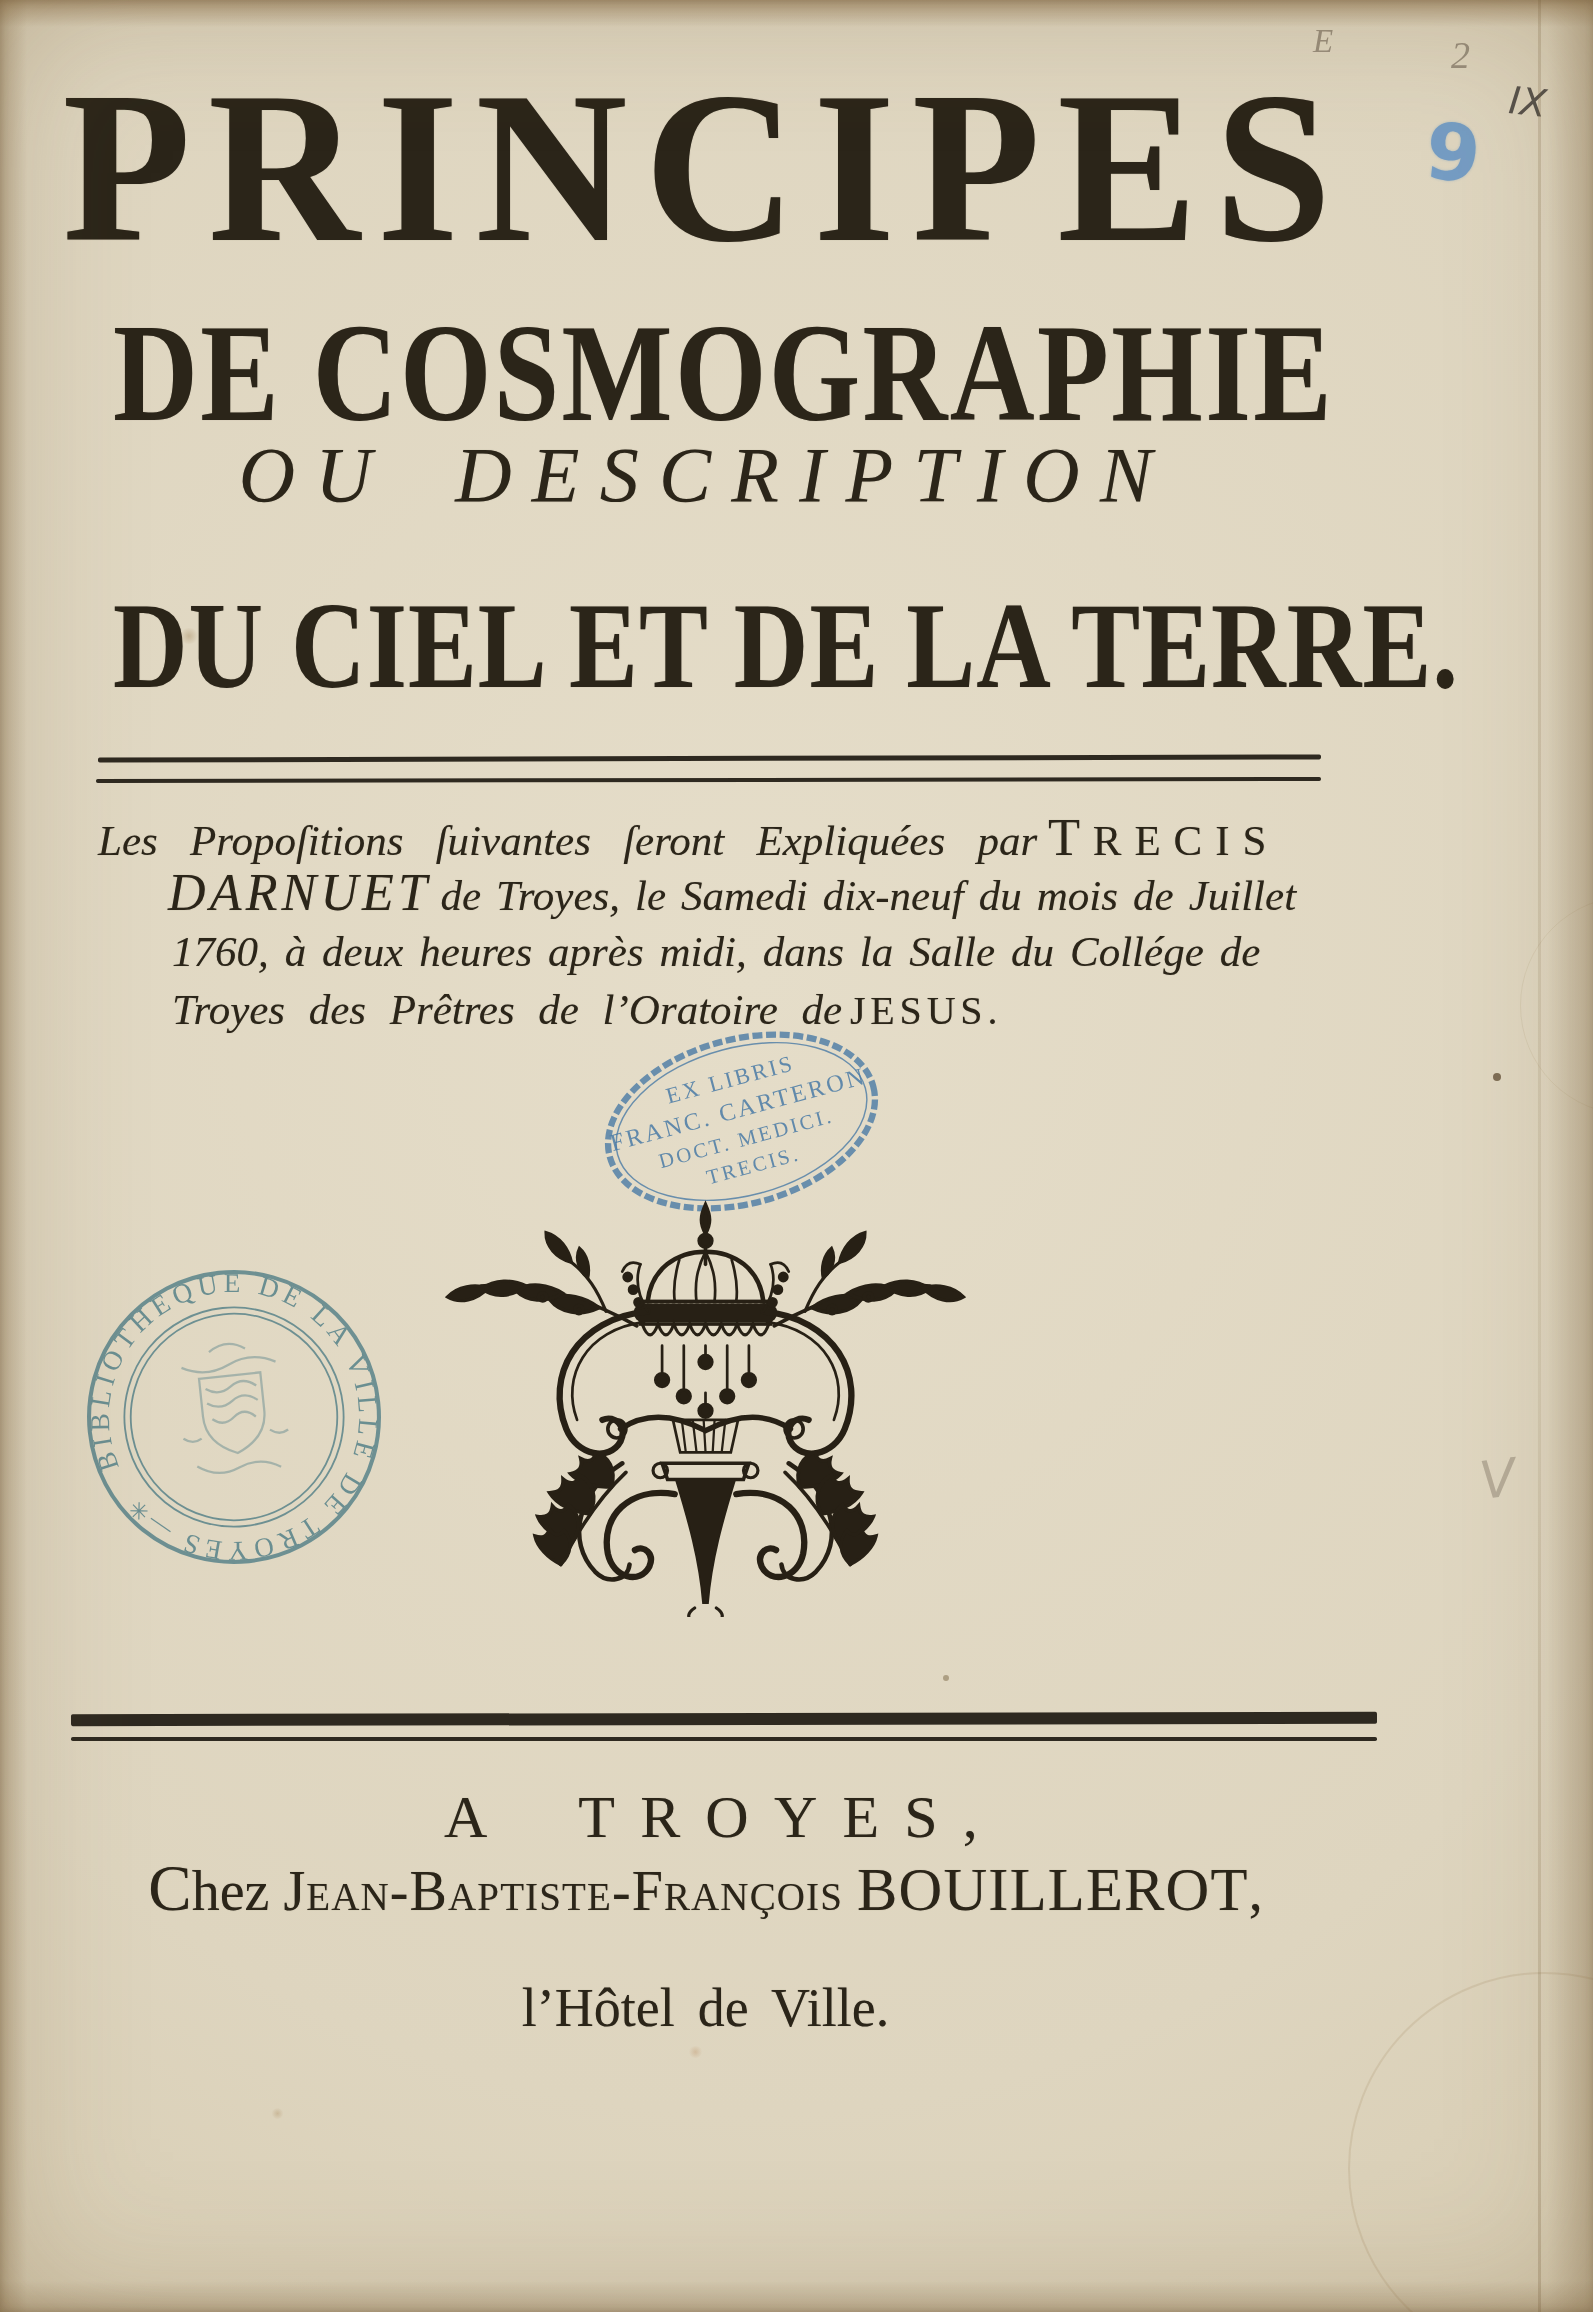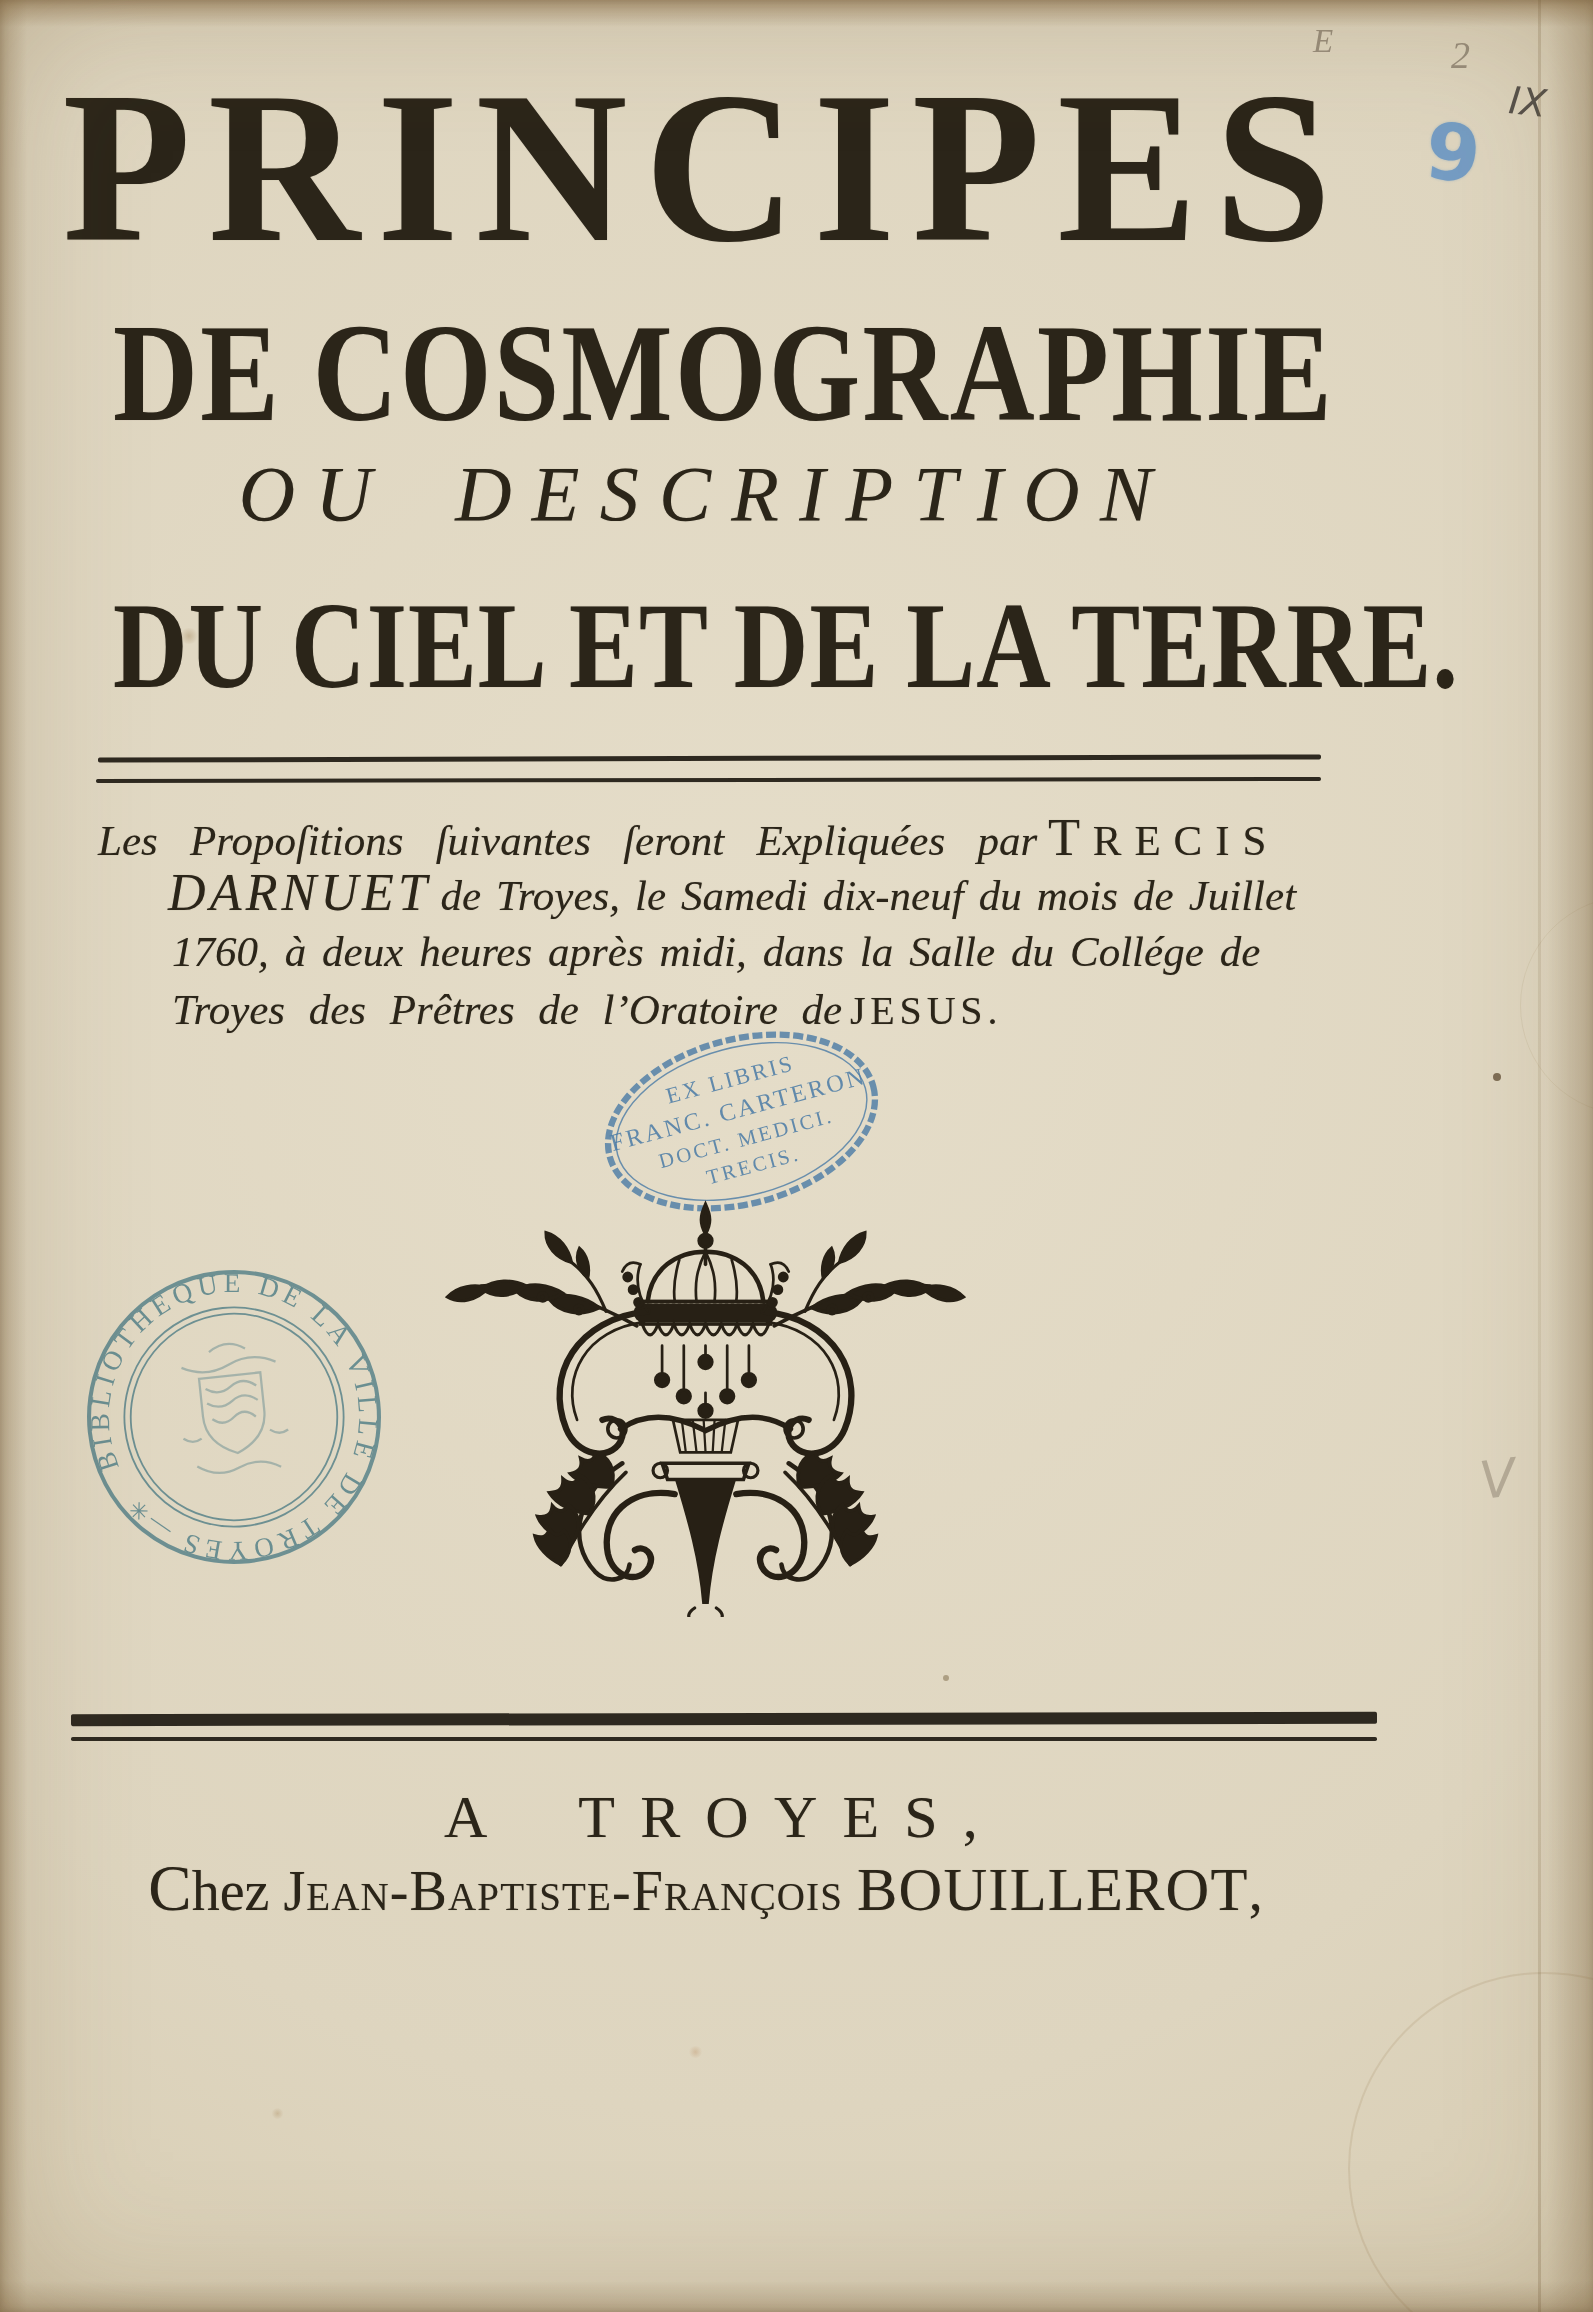--- a/index.html
+++ b/index.html
@@ -18,21 +18,21 @@
   }
   #scan::after{ 
     content:"";position:absolute;inset:0;pointer-events:none;
     box-shadow: inset 0 0 145px rgba(110,85,45,.28), inset 0 0 9px rgba(90,70,40,.30);
   }
   .abs{position:absolute;}
   .cline{position:absolute;left:0;width:1411px;text-align:center;white-space:nowrap;line-height:1;}
   .ink{color:#2b2519;text-shadow:0 0 0.9px rgba(43,37,25,.35);}
   .t1{top:59px;font-size:217px;font-weight:bold;letter-spacing:.08em;transform:scaleX(.97);}
   .t2{top:303px;font-size:140px;font-weight:bold;letter-spacing:.02em;transform:scaleX(.84);}
-  .t3{top:455px;font-size:78px;font-style:italic;letter-spacing:.26em;word-spacing:.3em;}
+  .t3{top:436px;font-size:78px;font-style:italic;letter-spacing:.26em;word-spacing:.3em;}
   .t4{top:584px;font-size:123px;font-weight:bold;letter-spacing:.01em;transform:scaleX(.84);}
   .rule{position:absolute;background:#2e2920;border-radius:1.8px;}
   .ann{position:absolute;white-space:nowrap;font-style:italic;font-size:43px;line-height:1;}
   .ann .name-caps{font-style:normal;letter-spacing:.3em;display:inline-block;margin-left:.25em;}
   .ann .name-caps::first-letter{font-size:1.22em;}
   .ann .name-ital{font-size:52px;letter-spacing:.08em;display:inline-block;margin-right:.18em;}
   .ann .name-jesus{font-style:normal;letter-spacing:.12em;font-size:40px;display:inline-block;margin-left:.2em;}
   .l1{left:98px;top:811px;word-spacing:.5em;}
   .l2{left:168px;top:867px;word-spacing:.1em;}
   .l3{left:172px;top:930px;word-spacing:.12em;}
@@ -203,20 +203,21 @@
 
   <div class="rule" style="left:71px;top:1713px;width:1306px;height:11.8px;transform:rotate(-.1deg);"></div>
   <div class="rule" style="left:71px;top:1737px;width:1306px;height:3.6px;"></div>
 
   <div class="cline ink imp1">A TROYES,</div>
   <div class="cline ink imp2">
     <span class="chez">Chez</span>
     <span class="scname">Jean-Baptiste-François</span>
     <span class="bigcaps">BOUILLEROT</span><span>,</span>
   </div>
+  <div class="cline ink imp4">l’Hôtel de Ville.</div>
 
   <div class="speck" style="left:179px;top:628px;width:20px;height:16.3px;background:radial-gradient(circle,rgba(150,118,70,.35),rgba(150,118,70,0) 70%);"></div>
   <div class="speck" style="left:1493px;top:1073px;width:8.1px;height:8.1px;background:#5d4a30;opacity:.75;"></div>
   <div class="speck" style="left:943px;top:1675px;width:6.3px;height:6.3px;background:#7a6544;opacity:.5;"></div>
   <div class="speck" style="left:271px;top:2108px;width:12.7px;height:11px;background:radial-gradient(circle,rgba(160,125,75,.3),rgba(160,125,75,0) 70%);"></div>
   <div class="speck" style="left:688px;top:2046px;width:14.5px;height:11.8px;background:radial-gradient(circle,rgba(186,140,95,.35),rgba(186,140,95,0) 70%);"></div>
   <div class="stain-ring" style="left:1348px;top:1972px;width:389px;height:389px;border:2.7px solid rgba(150,120,75,.16);"></div>
   <div class="stain-ring" style="left:1520px;top:896px;width:217px;height:217px;border:1.8px solid rgba(150,120,75,.12);"></div>
   <div class="crease" style="left:1538px;"></div>
 

